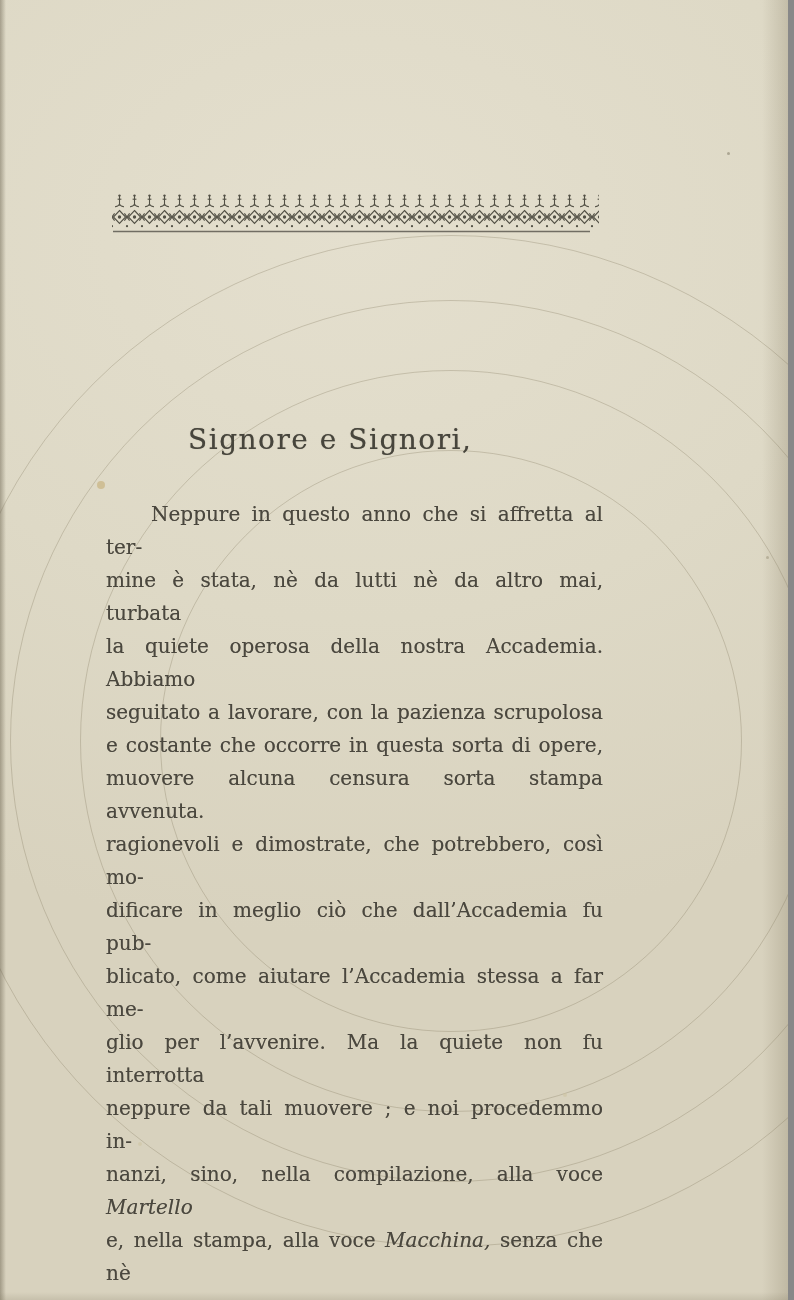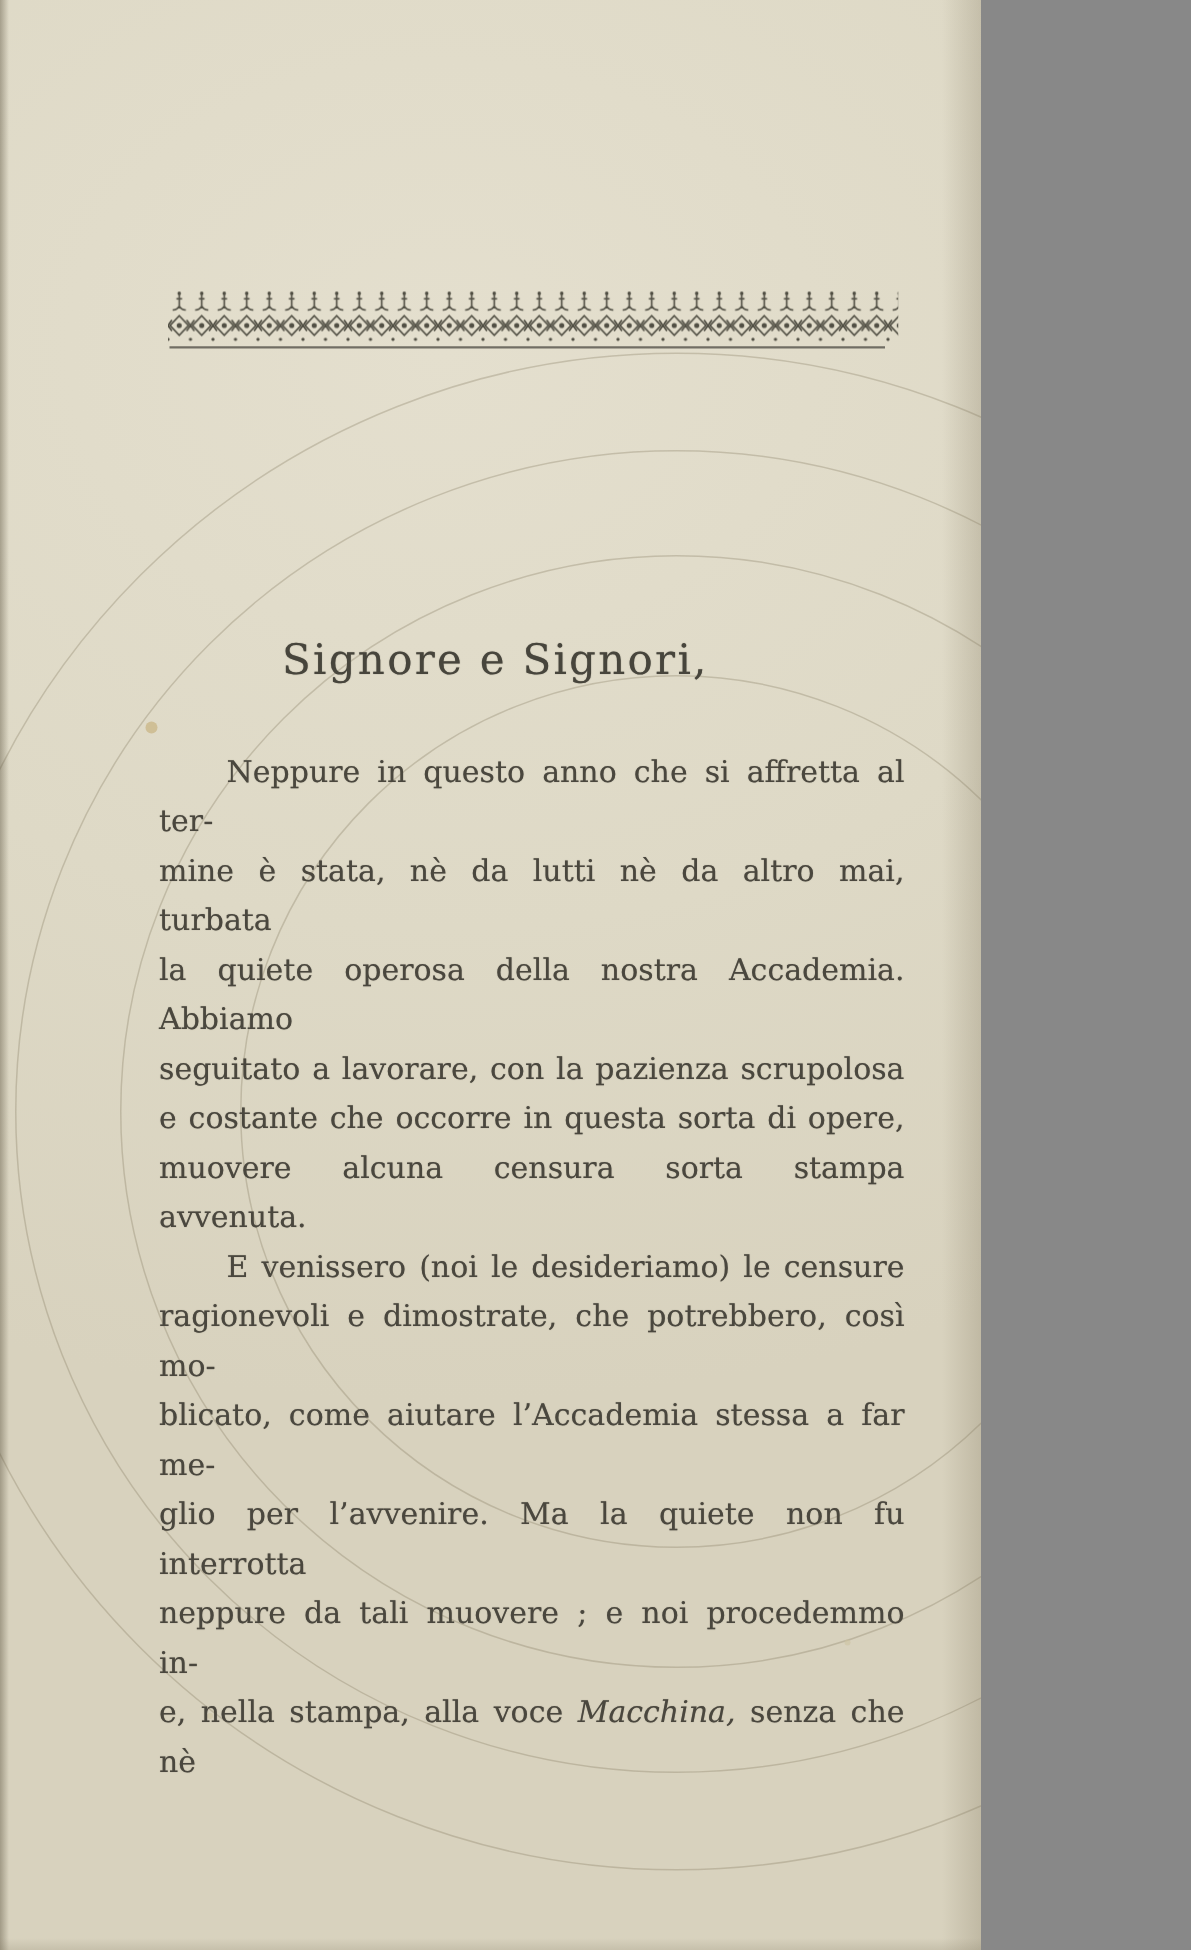--- a/index.html
+++ b/index.html
@@ -1,18 +1,18 @@
 <!DOCTYPE html>
 <html><head>
 <meta charset="utf-8">
 <style>
   html, body { margin: 0; padding: 0; background: #888; }
   .page {
     position: relative;
-    width: 654px;
+    width: 788px;
     height: 1300px;
     overflow: hidden;
     background:
       radial-gradient(ellipse 900px 700px at 45% 18%, #e4dfce 0%, #ded9c6 55%, #d8d2be 100%);
     font-family: "DejaVu Serif", "Liberation Serif", serif;
   }
   
   .edge-left {
     position: absolute; left: 0; top: 0; width: 6px; height: 100%;
     background: linear-gradient(to right, rgba(96,88,68,0.45), rgba(96,88,68,0));
@@ -115,24 +115,25 @@
 
   <div class="heading">Signore e Signori,</div>
 
   <div class="body-text" id="body-text">
       <div class="line indent"><span>Neppure in questo anno che si affretta al ter-</span></div>
       <div class="line"><span>mine è stata, nè da lutti nè da altro mai, turbata</span></div>
       <div class="line"><span>la quiete operosa della nostra Accademia. Abbiamo</span></div>
       <div class="line"><span>seguitato a lavorare, con la pazienza scrupolosa</span></div>
       <div class="line"><span>e costante che occorre in questa sorta di opere,</span></div>
       <div class="line"><span>muovere alcuna censura sorta stampa avvenuta.</span></div>
-      <div class="line indent"><span>E venissero (noi le desideriamo) le censure</span></div>
       <div class="line"><span>ragionevoli e dimostrate, che potrebbero, così mo-</span></div>
+      <div class="line"><span>dificare in meglio ciò che dall’Accademia fu pub-</span></div>
       <div class="line"><span>blicato, come aiutare l’Accademia stessa a far me-</span></div>
       <div class="line"><span>glio per l’avvenire. Ma la quiete non fu interrotta</span></div>
       <div class="line"><span>neppure da tali muovere ; e noi procedemmo in-</span></div>
+      <div class="line"><span>nanzi, sino, nella compilazione, alla voce </span><span class="it">Martello</span></div>
       <div class="line"><span>e, nella stampa, alla voce </span><span class="it">Macchina,</span><span> senza che nè</span></div>
     </div>
 
   <div class="edge-left"></div>
   <div class="edge-right"></div>
   <div class="edge-bottom"></div>
 </div>
 
 </body></html>

